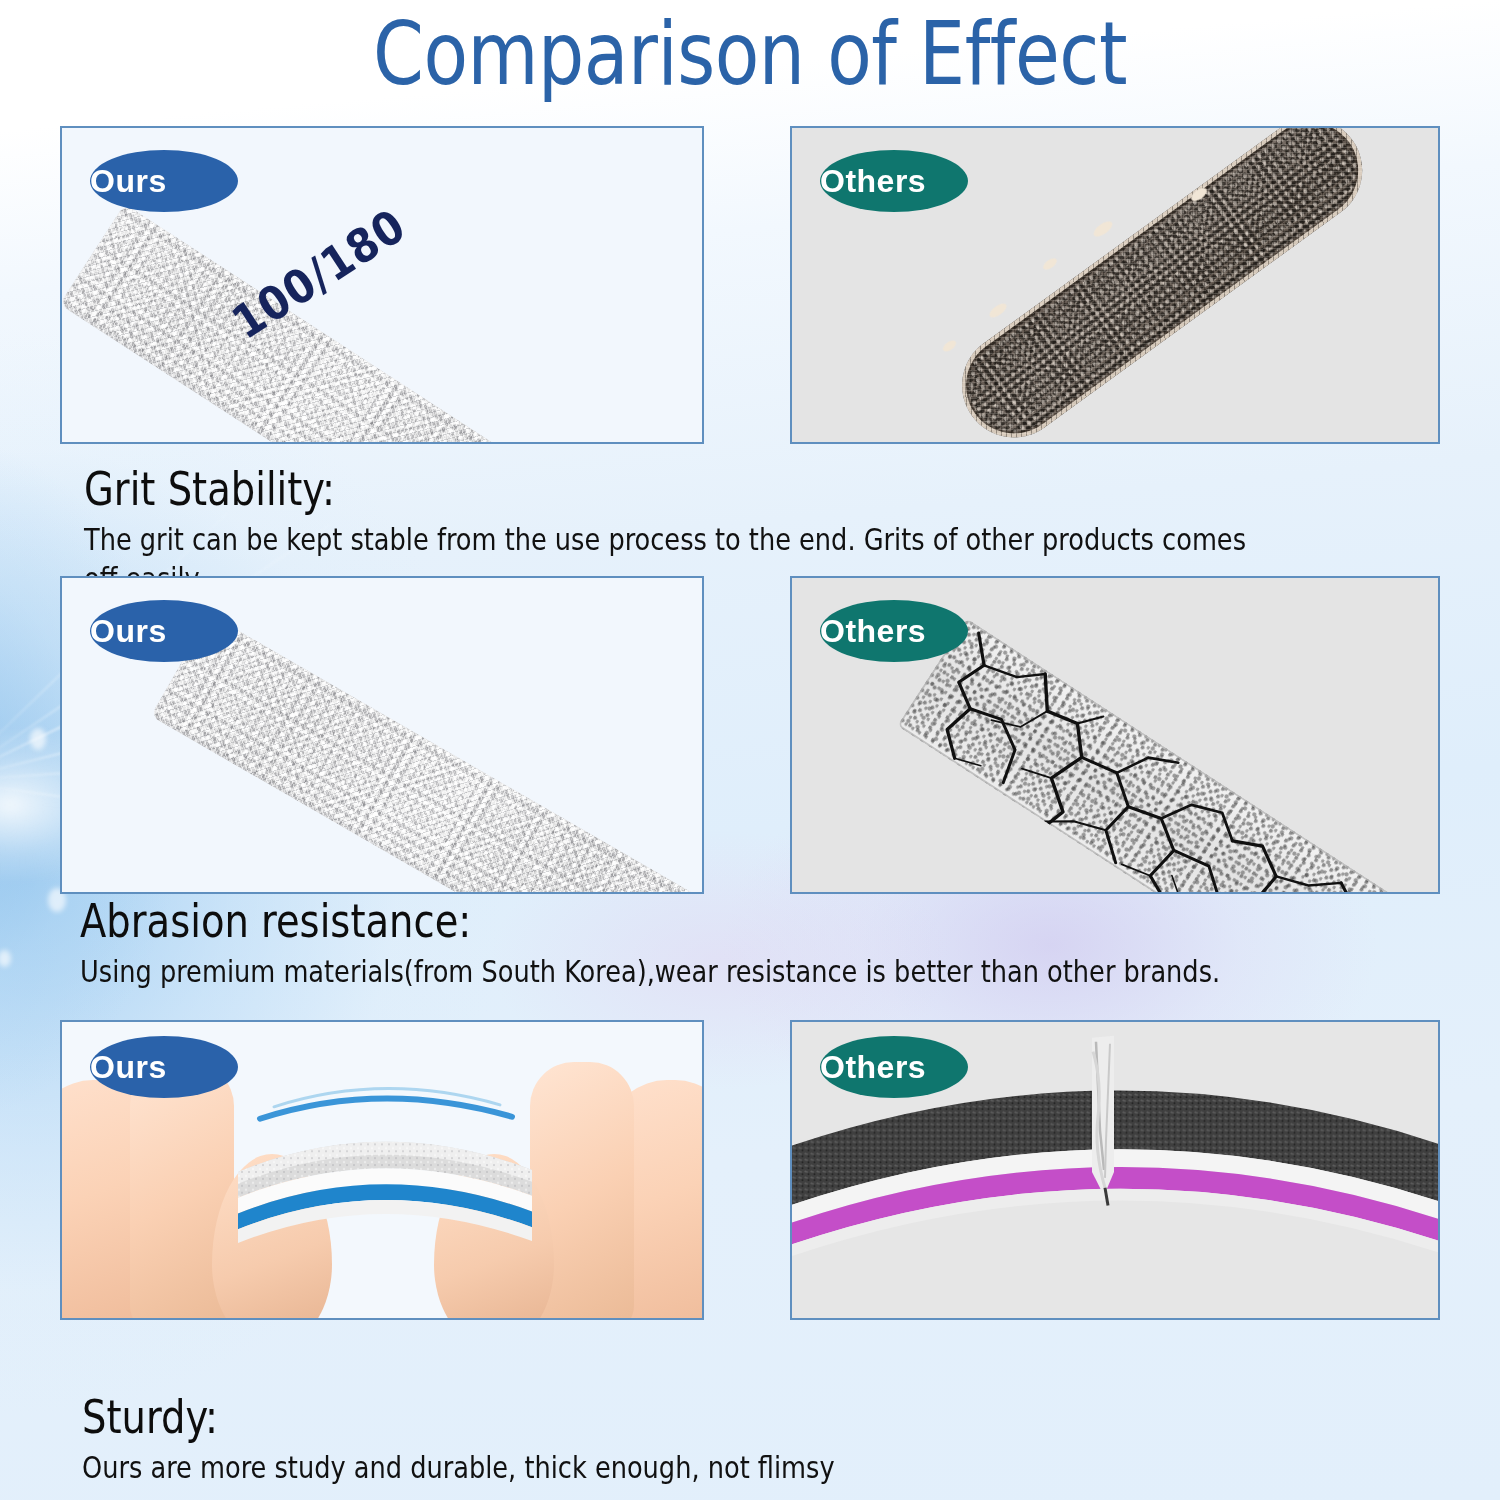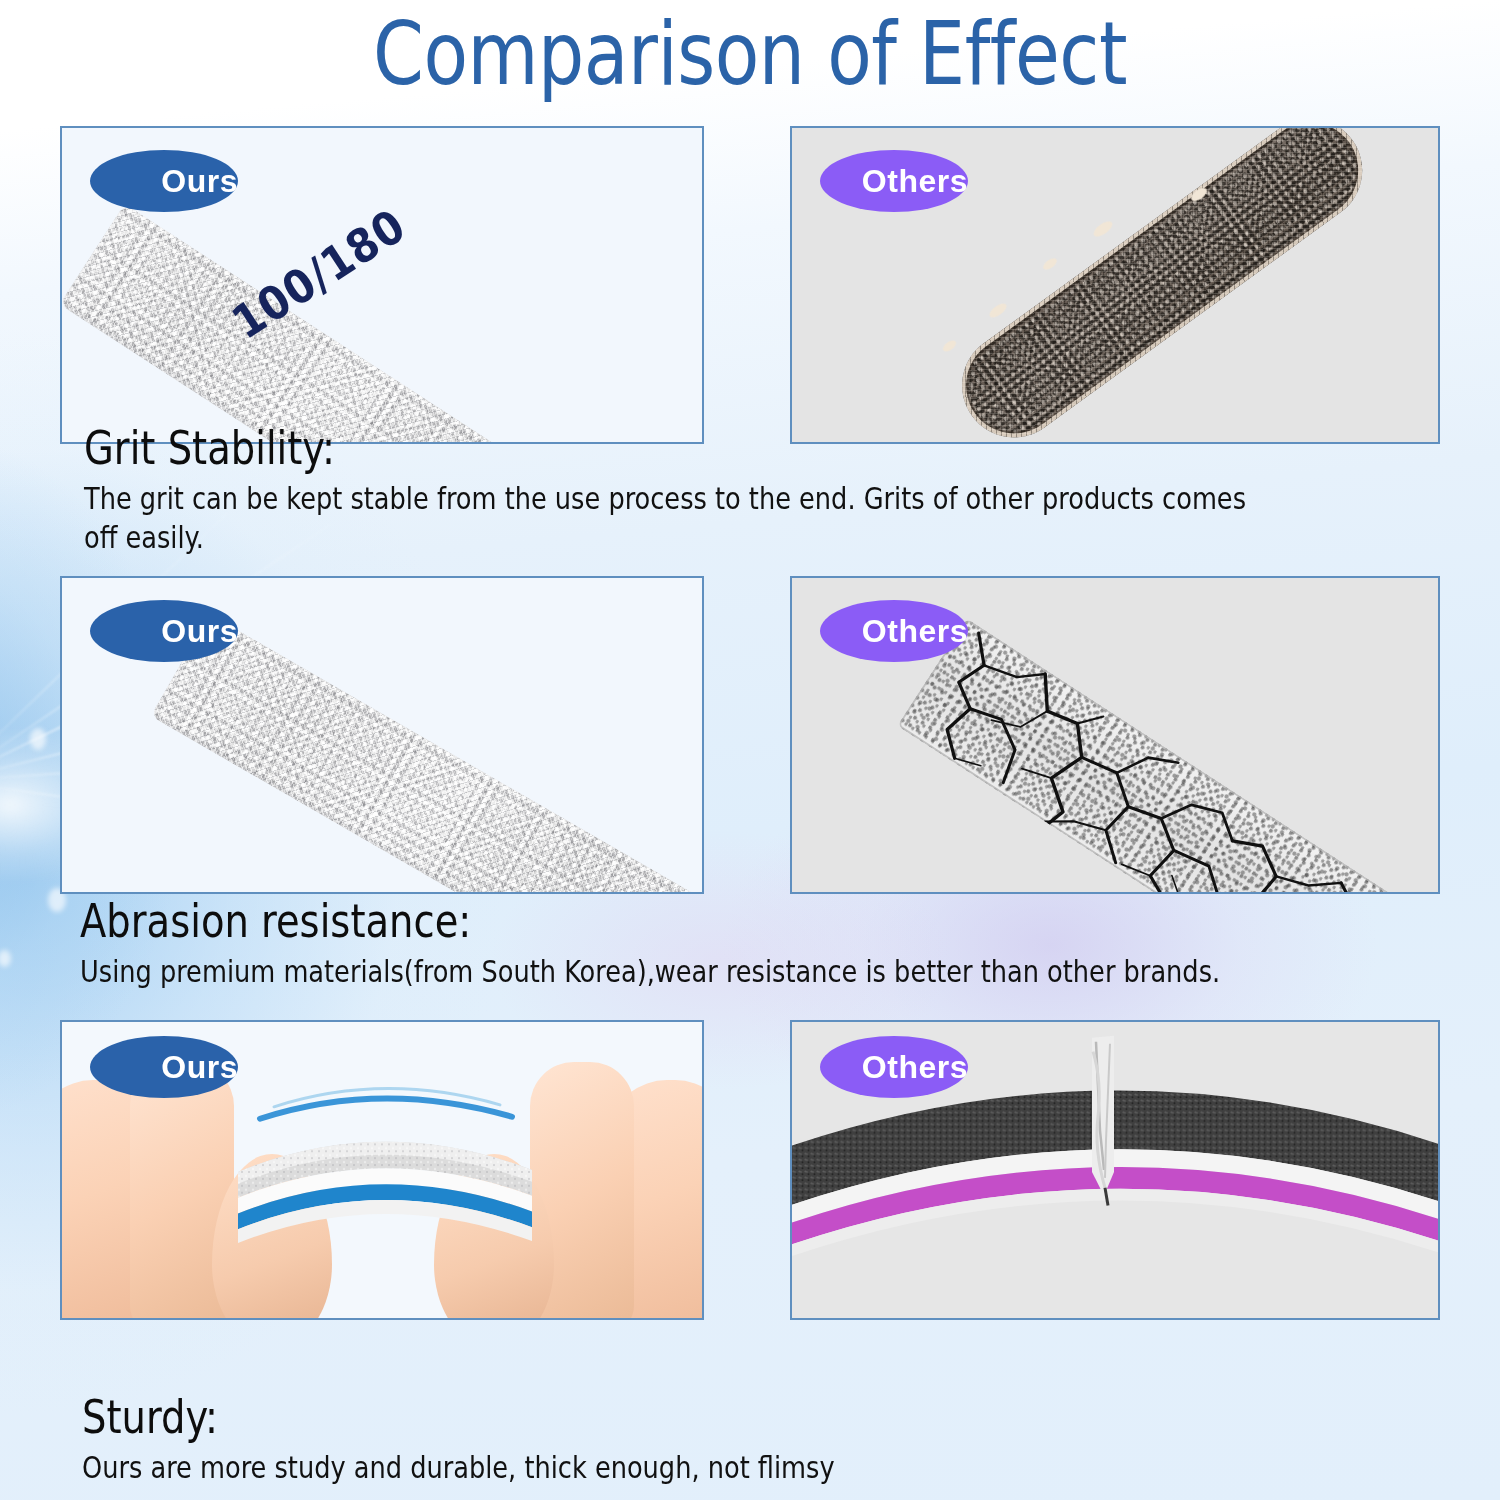--- a/index.html
+++ b/index.html
@@ -116,38 +116,38 @@
   
   .badge {
     position: absolute;
     top: 22px;
     left: 28px;
     width: 148px;
     height: 62px;
     border-radius: 50%;
     display: flex;
     align-items: center;
-    justify-content: flex-end;
+    justify-content: flex-start;
     color: #ffffff;
     font-size: 32px;
     font-weight: bold;
     letter-spacing: 0.5px;
     z-index: 20;
   }
   .badge-ours   { background: #2a62aa; }
-  .badge-others { background: #8b5cf6; }
+  .badge-others { background: #0f766e; }
   #sec3 .badge { top: 14px; }
 
   
   .caption {
     position: absolute;
     left: 84px;
     width: 1380px;
   }
-  #cap1 { top: 423px; }
+  #cap1 { top: 464px; }
   #cap2 { top: 896px; }
   #cap3 { top: 1392px; }
 
   .cap-heading {
     font-family: "DejaVu Sans Condensed", "Liberation Sans Narrow", "Liberation Sans", sans-serif;
     font-size: 46px;
     font-weight: 400;
     color: #0d0d0d;
     line-height: 1.12;
     transform: scaleX(0.93);

